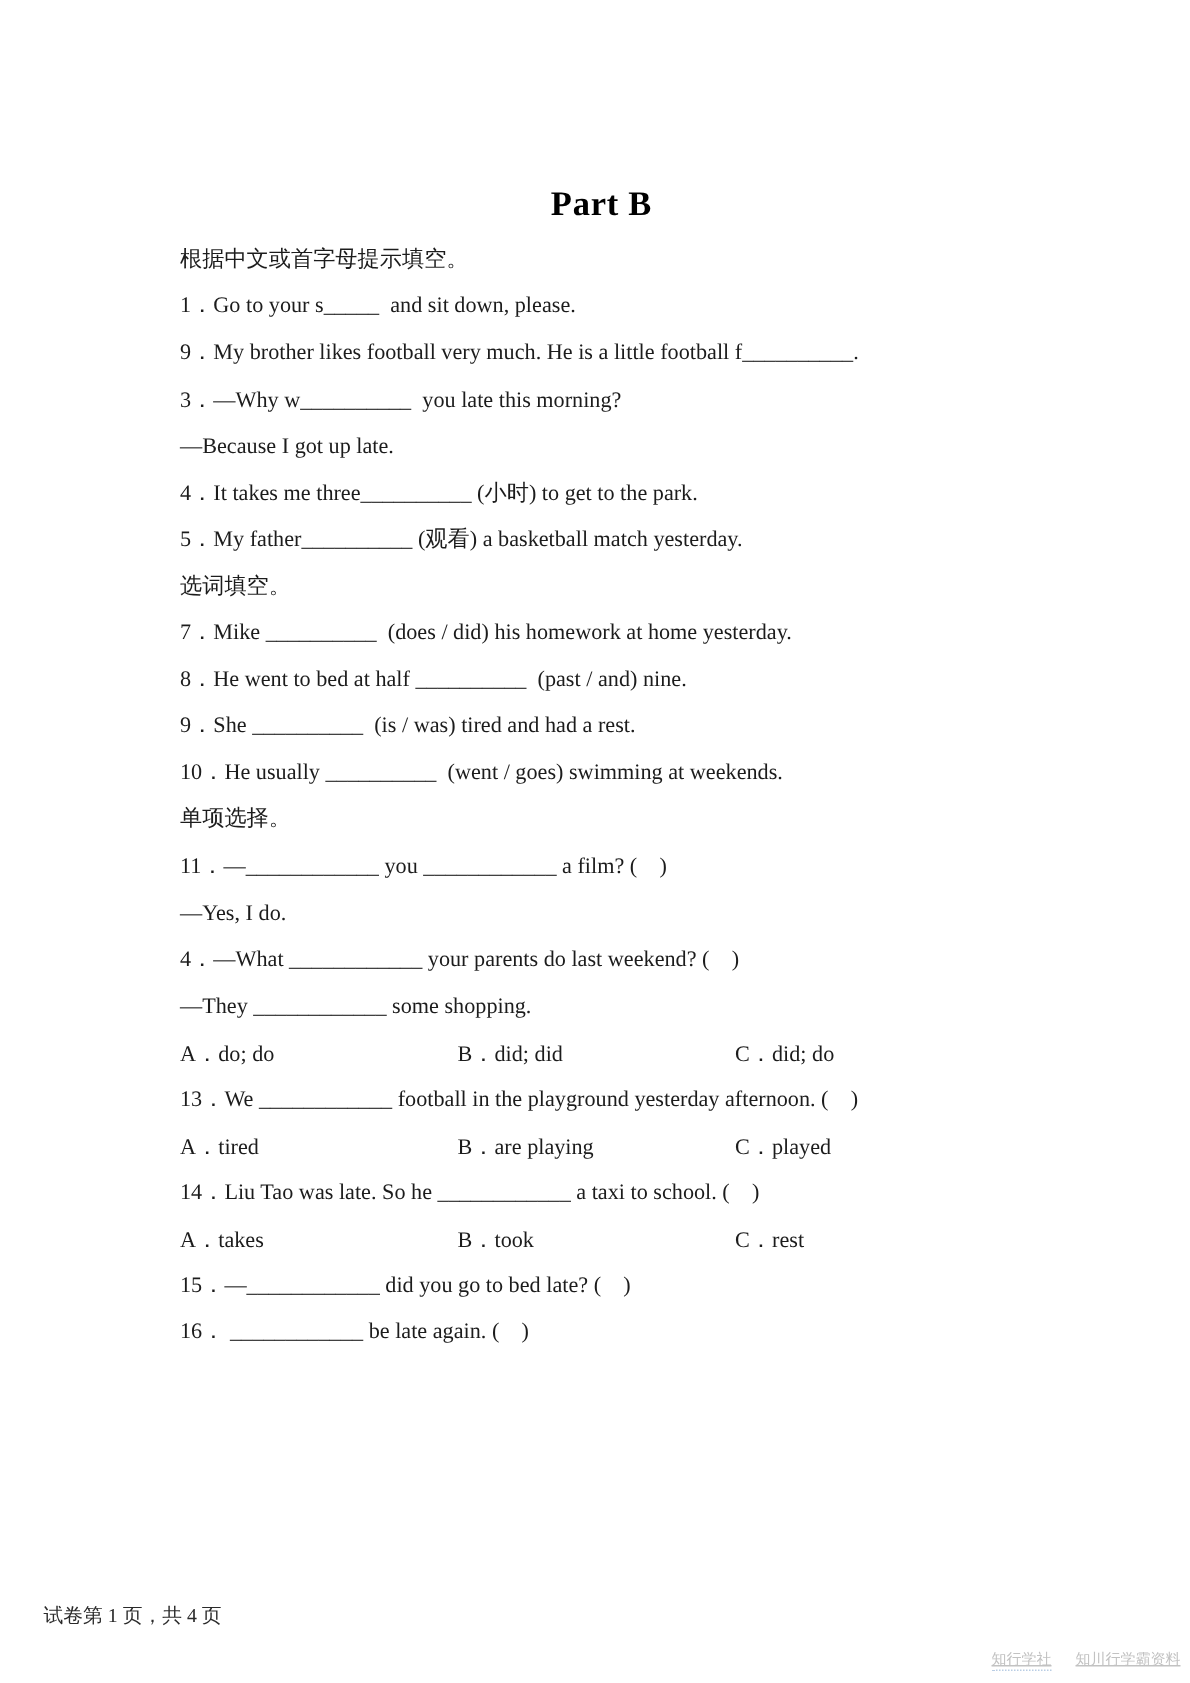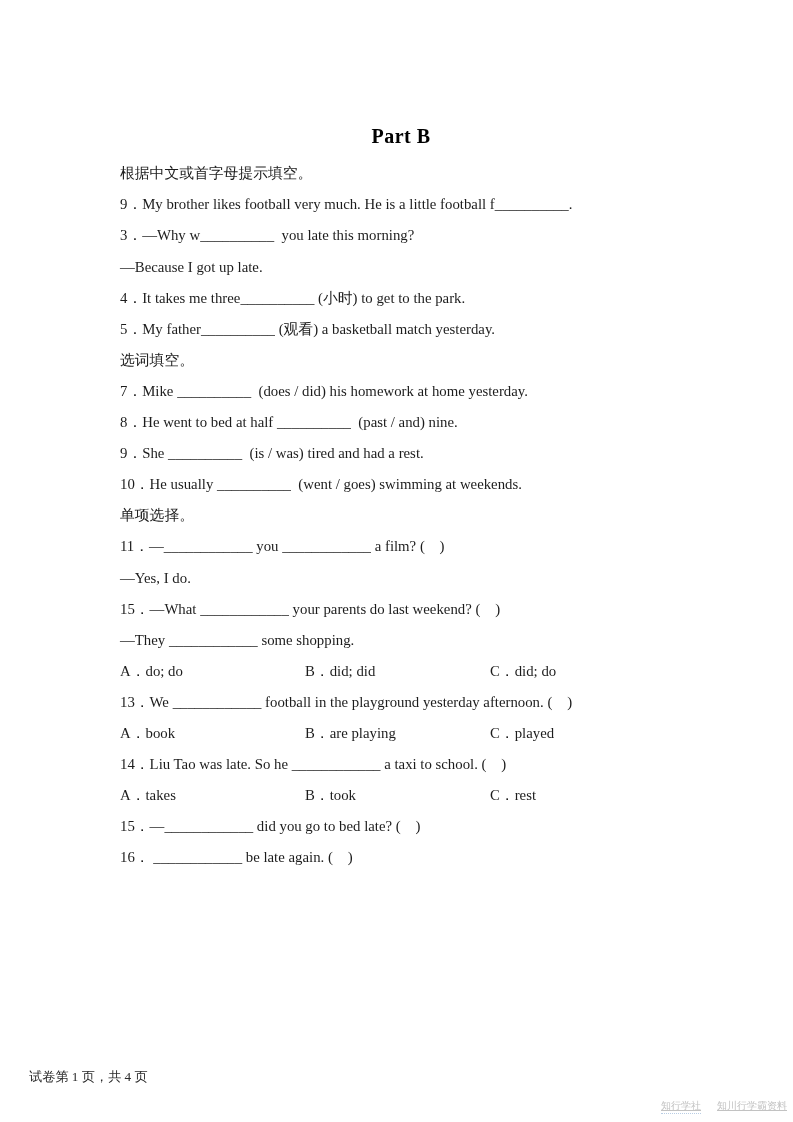--- a/index.html
+++ b/index.html
@@ -16,21 +16,21 @@
     position: absolute;
     top: 122px;
     left: 120px;
     width: 562px;
   }
   .title-line {
     height: 28px;
     display: flex;
     align-items: center;
     justify-content: center;
-    font-size: 20px;
+    font-size: 23px;
     font-weight: bold;
     color: #000000;
     letter-spacing: 0.5px;
   }
   .content-body { margin-top: 8px; }
   .line {
     height: 31.1px;
     display: flex;
     align-items: center;
     font-size: 14.8px;
@@ -69,43 +69,44 @@
   .watermark .wm-left { border-bottom: 1px dotted #b9cde4; }
 </style>
 </head>
 <body>
 
 <div class="page">
   <div class="content">
     <div class="title-line">Part B</div>
     <div class="content-body">
       <div class="line">根据中文或首字母提示填空。</div>
+      <div class="line">1．Go to your s_____  and sit down, please.</div>
       <div class="line">9．My brother likes football very much. He is a little football f__________.</div>
       <div class="line">3．—Why w__________  you late this morning?</div>
       <div class="line">—Because I got up late.</div>
       <div class="line">4．It takes me three__________ (小时) to get to the park.</div>
       <div class="line">5．My father__________ (观看) a basketball match yesterday.</div>
       <div class="line">选词填空。</div>
       <div class="line">7．Mike __________  (does / did) his homework at home yesterday.</div>
       <div class="line">8．He went to bed at half __________  (past / and) nine.</div>
       <div class="line">9．She __________  (is / was) tired and had a rest.</div>
       <div class="line">10．He usually __________  (went / goes) swimming at weekends.</div>
       <div class="line">单项选择。</div>
       <div class="line">11．—____________ you ____________ a film? (    )</div>
       <div class="line">—Yes, I do.</div>
-      <div class="line">15．—What ____________ your parents do last weekend? (    )</div>
+      <div class="line">4．—What ____________ your parents do last weekend? (    )</div>
       <div class="line">—They ____________ some shopping.</div>
       <div class="options-row">
         <span>A．do; do</span>
         <span>B．did; did</span>
         <span>C．did; do</span>
       </div>
       <div class="line">13．We ____________ football in the playground yesterday afternoon. (    )</div>
       <div class="options-row">
-        <span>A．book</span>
+        <span>A．tired</span>
         <span>B．are playing</span>
         <span>C．played</span>
       </div>
       <div class="line">14．Liu Tao was late. So he ____________ a taxi to school. (    )</div>
       <div class="options-row">
         <span>A．takes</span>
         <span>B．took</span>
         <span>C．rest</span>
       </div>
       <div class="line">15．—____________ did you go to bed late? (    )</div>

